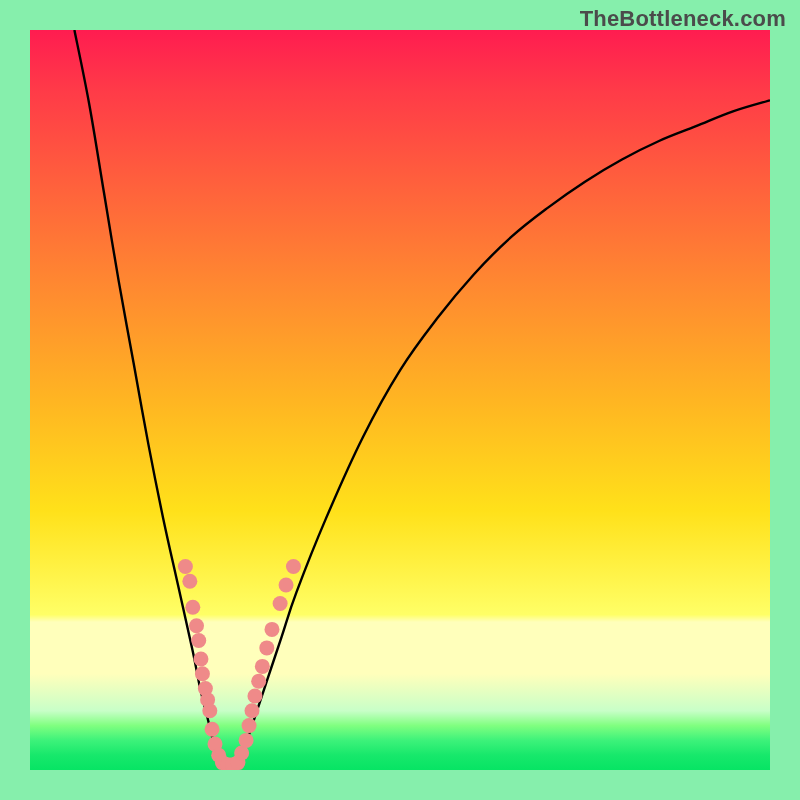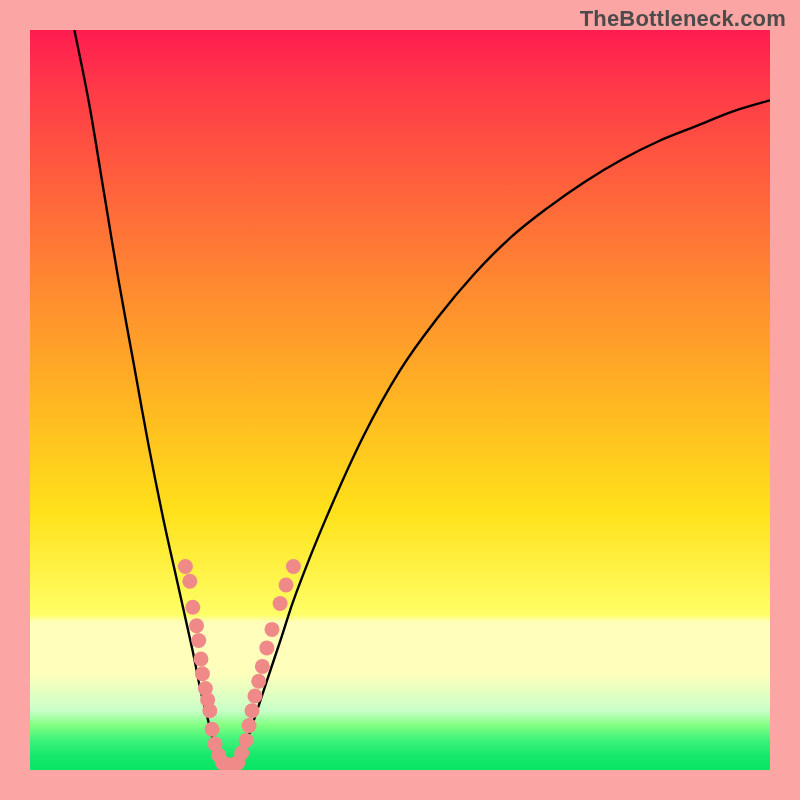--- a/index.html
+++ b/index.html
@@ -8,21 +8,21 @@
     width: 800px;
     height: 800px;
     overflow: hidden;
     background: #000;
     font-family: Arial, Helvetica, sans-serif;
   }
   .outer {
     position: relative;
     width: 800px;
     height: 800px;
-    background: #fca5a5;
+    background: #86efac;
   }
   .watermark {
     position: absolute;
     top: 6px;
     right: 14px;
     font-size: 22px;
     font-weight: 600;
     color: #4b4b4b;
     letter-spacing: 0.2px;
     z-index: 5;

